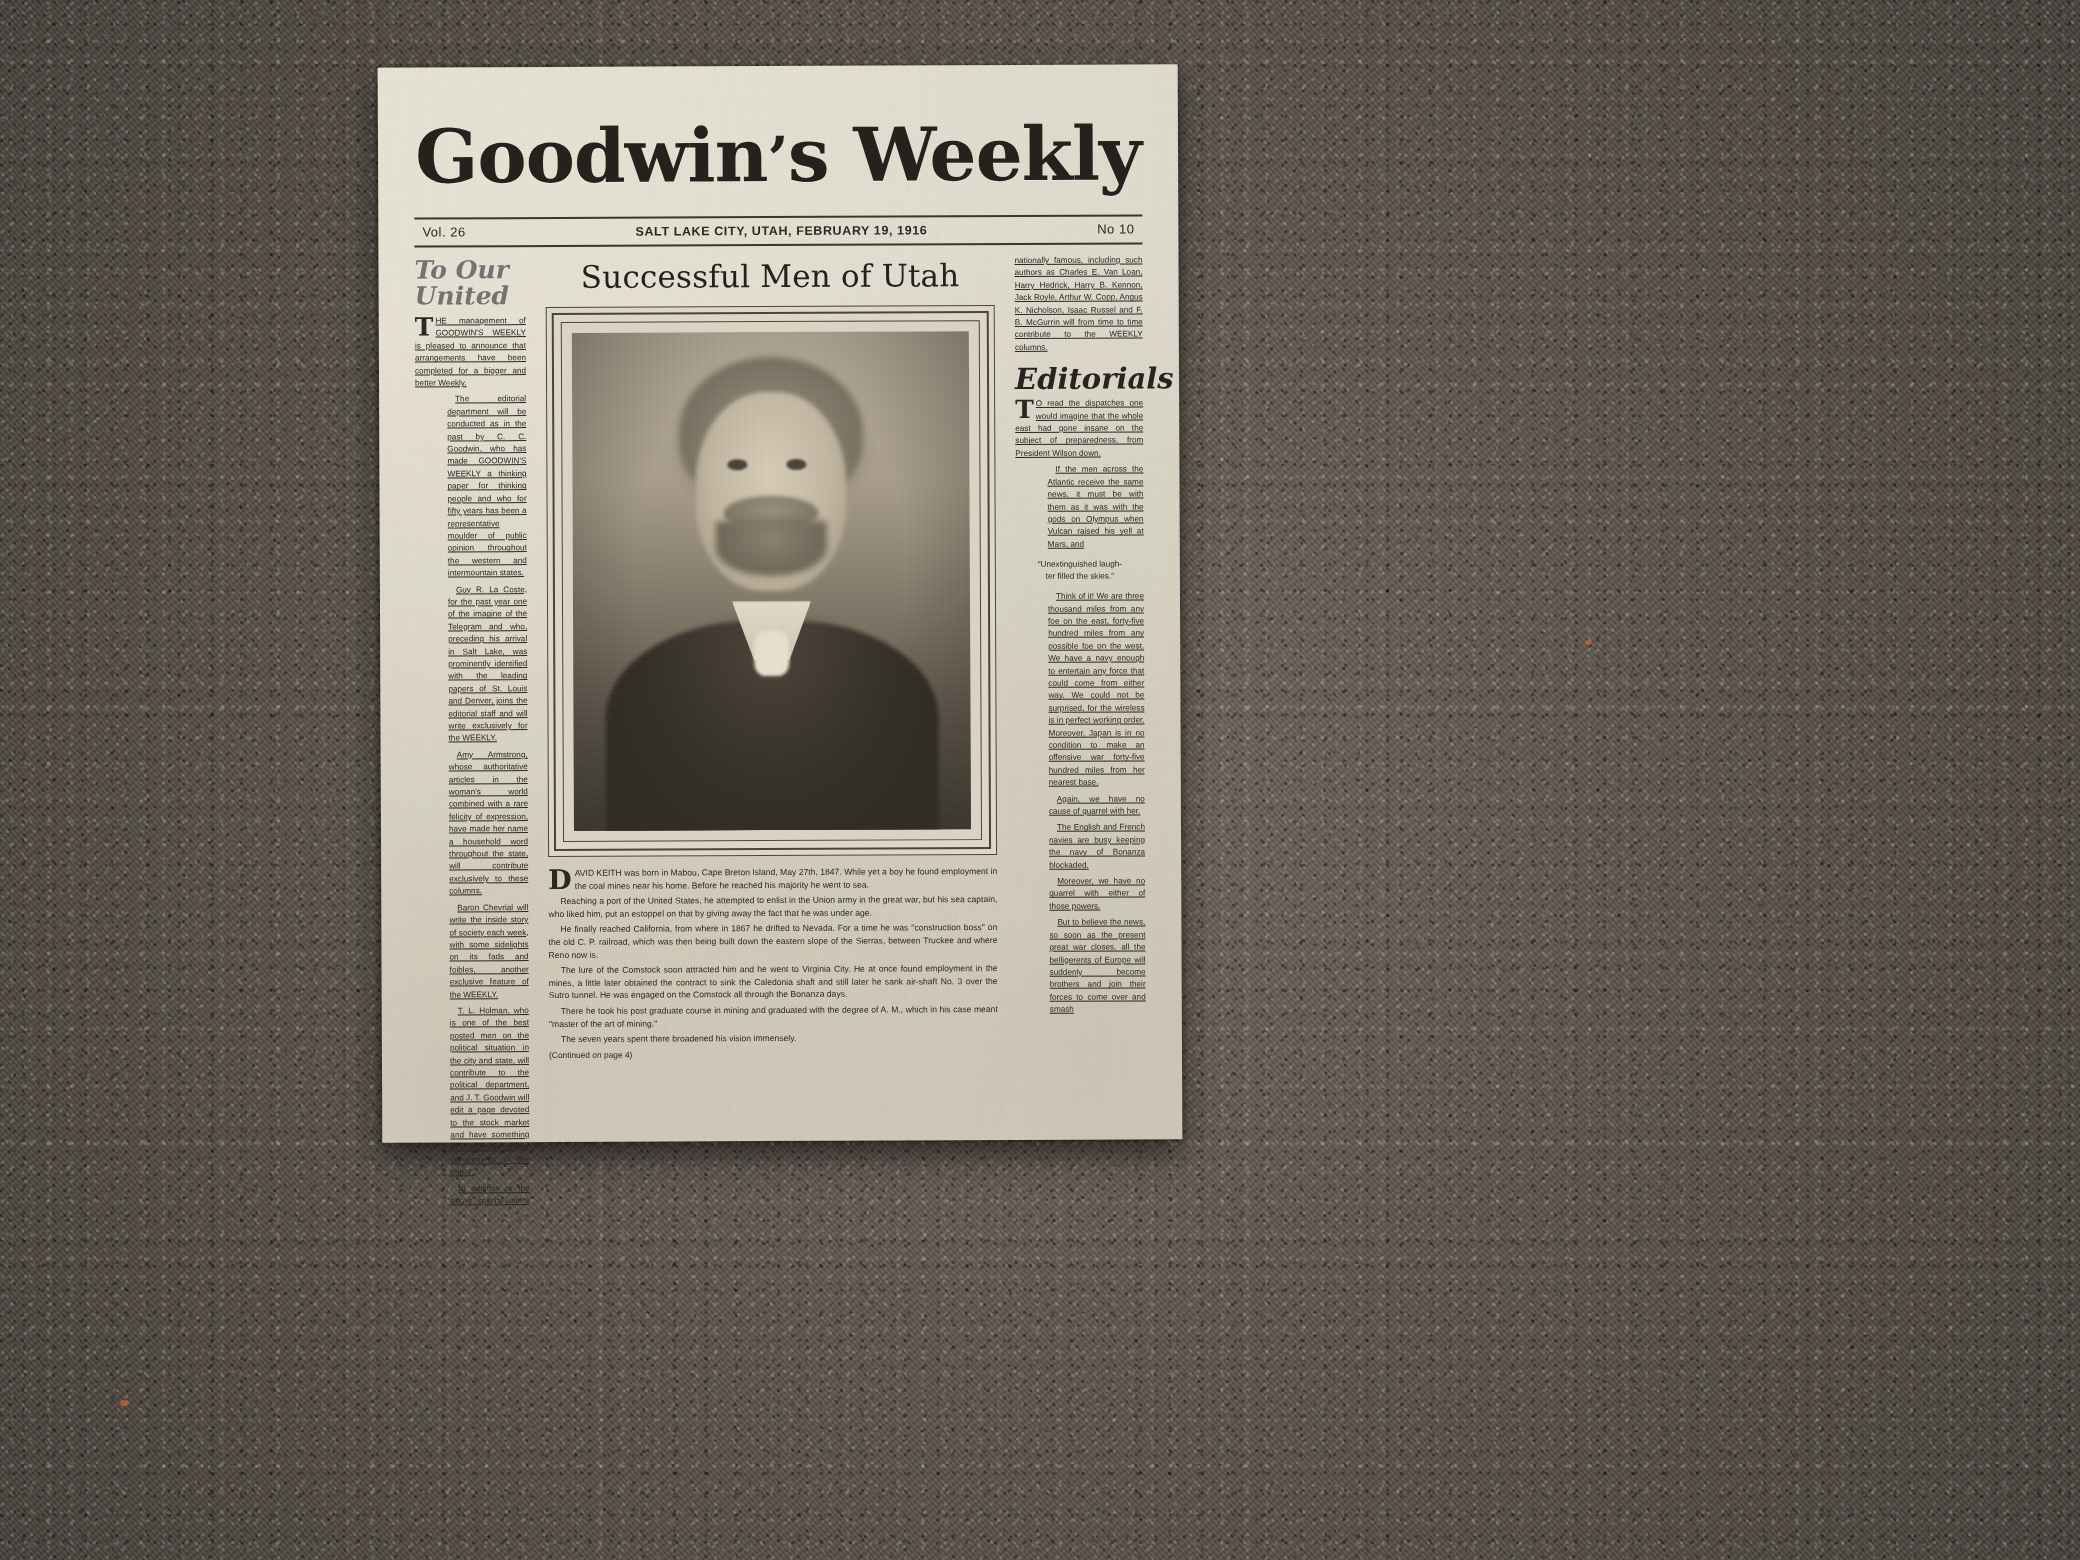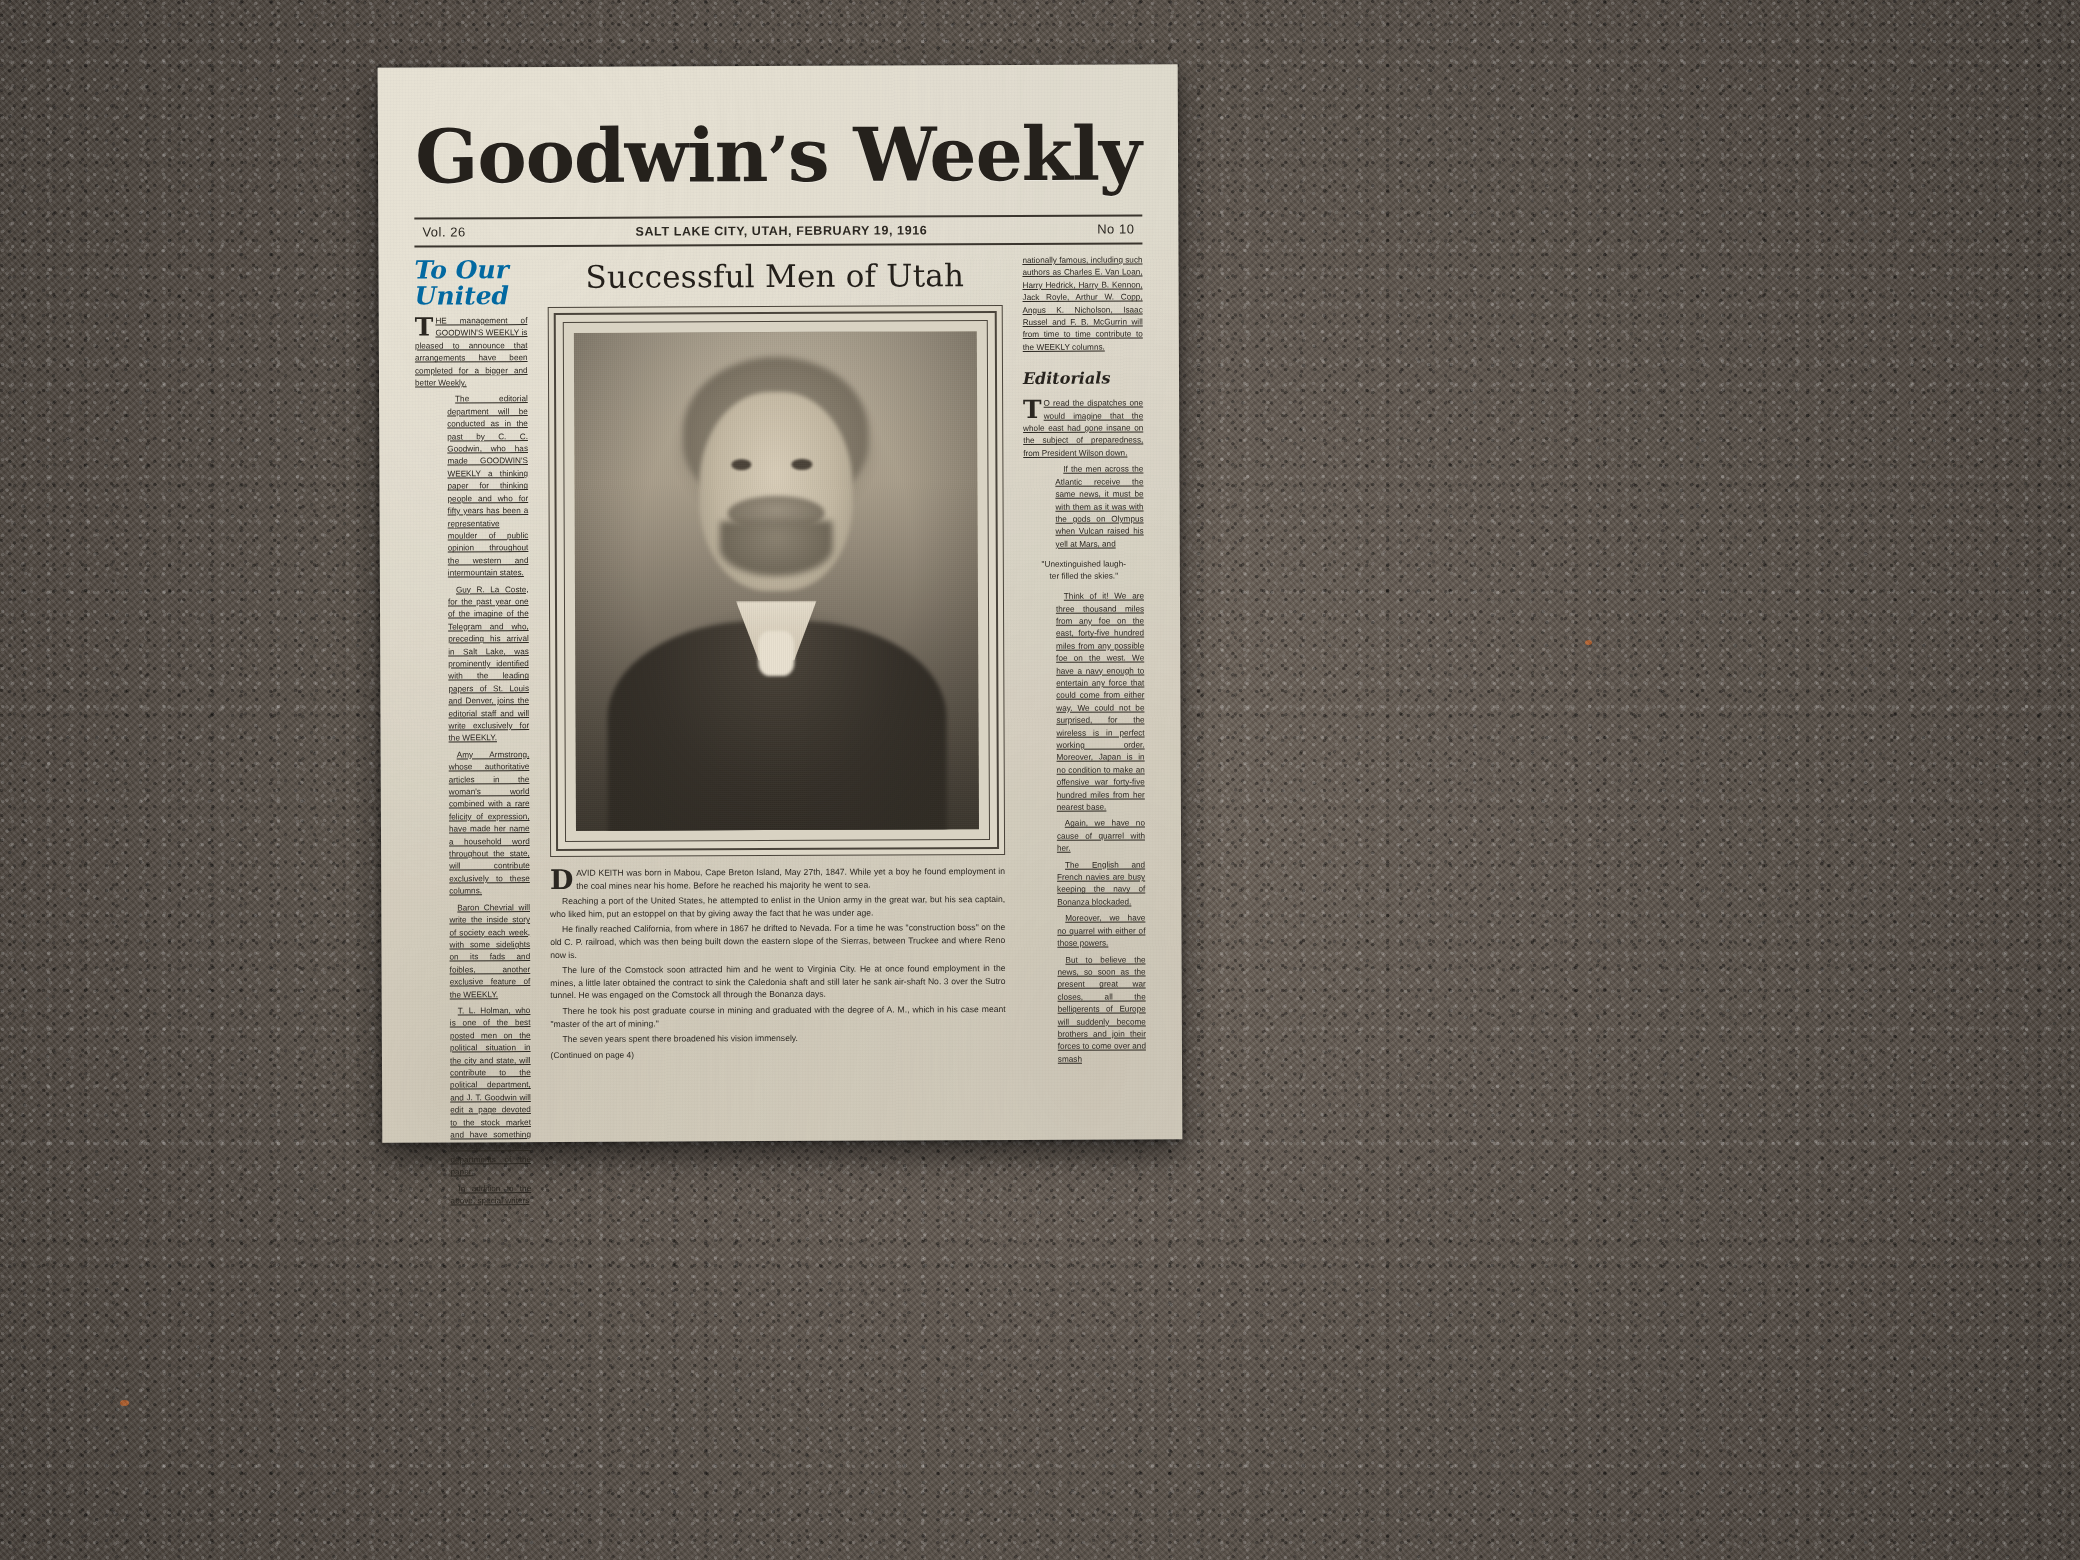--- a/index.html
+++ b/index.html
@@ -138,28 +138,28 @@
   .col-right  { width: 128px; padding-left: 10px; }
 
   .col-left, .col-right { font-size: 8.2px; line-height: 12.4px; }
 
   .sec-head {
     font-family: "DejaVu Serif", serif;
     font-style: italic;
     font-weight: 700;
     font-size: 25px;
     line-height: 26px;
-    color: #0369a1;
+    color: #737373;
     margin-bottom: 6px;
   }
   .sec-head-ed {
     font-family: "DejaVu Serif", serif;
     font-style: italic;
     font-weight: 700;
-    font-size: 16px;
+    font-size: 29px;
     line-height: 26px;
     color: #27231e;
     margin: 12px 0 6px 0;
   }
   .jtext {
     text-align: justify;
     text-justify: inter-word;
     margin: 0 0 4px 0;
     hyphens: auto;
     text-decoration: underline;

